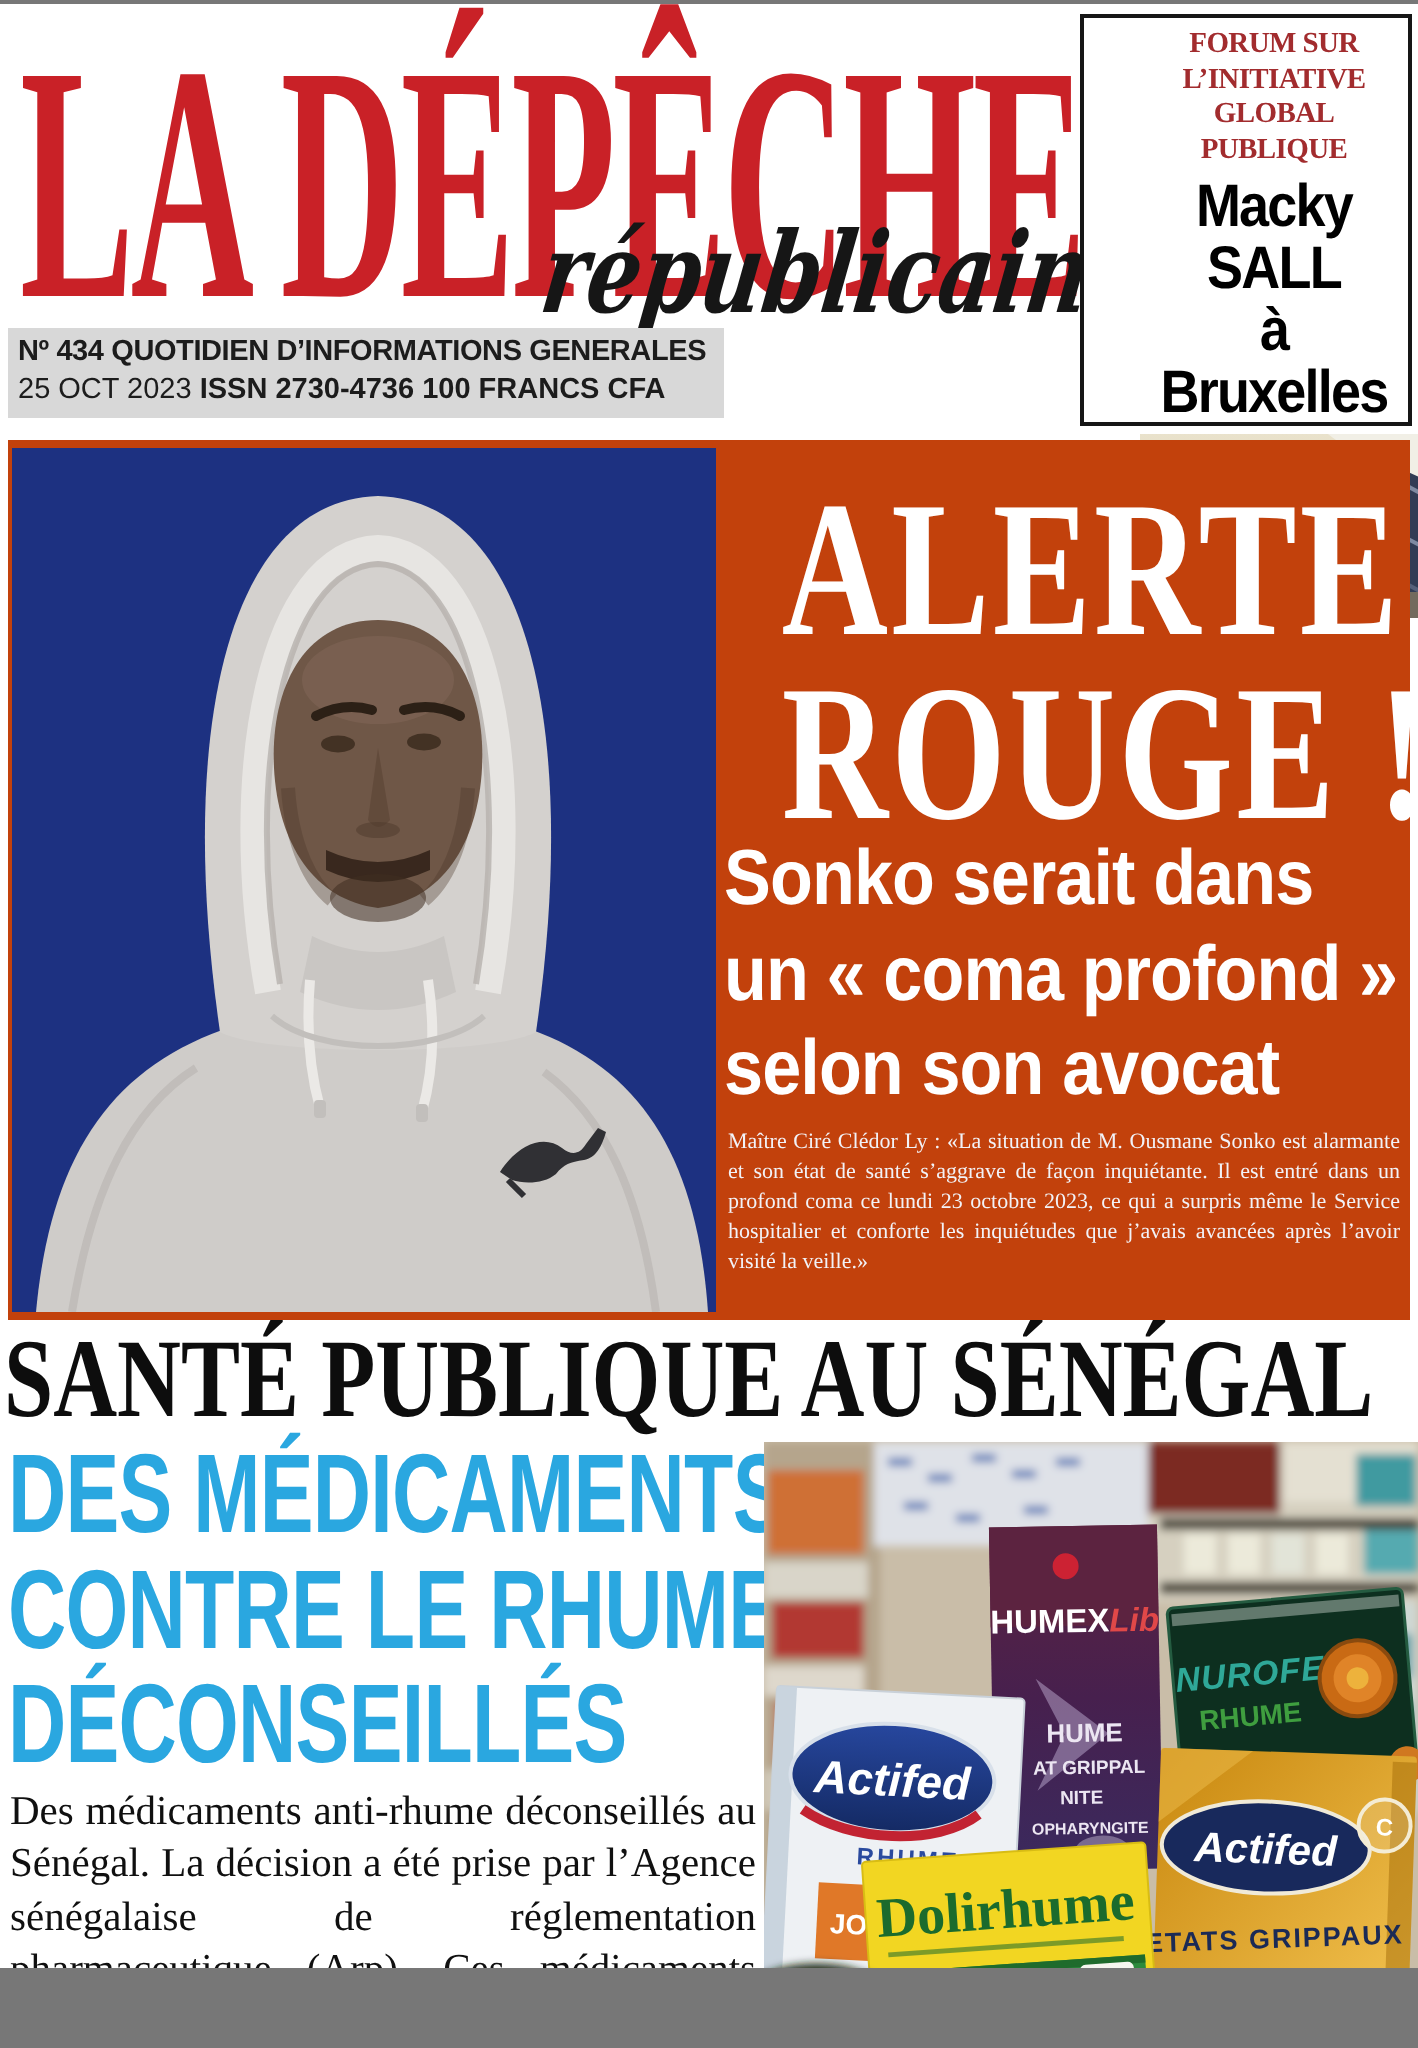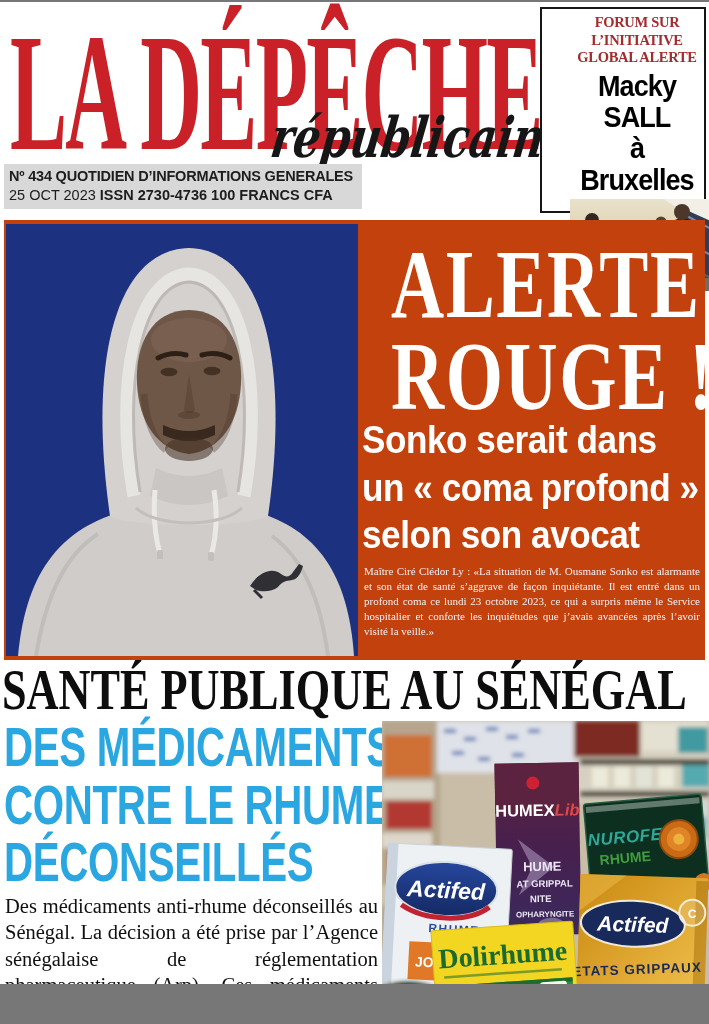--- a/index.html
+++ b/index.html
@@ -58,21 +58,21 @@
   <div class="masthead-title">LA DÉPÊCHE</div>
   <div class="masthead-script">républicaine</div>
   <div class="issue-box">
     <div class="issue-line1">Nº 434 QUOTIDIEN D’INFORMATIONS GENERALES</div>
     <div class="issue-line2"><span class="issue-date">25 OCT 2023</span> <span class="issue-issn">ISSN 2730-4736 100 FRANCS CFA</span></div>
   </div>
 
   <div class="top-box">
     <div class="kicker">
       <div>FORUM SUR L’INITIATIVE</div>
-      <div>GLOBAL ALERTE</div>
+      <div>GLOBAL PUBLIQUE</div>
     </div>
     <div class="topbox-headline">
       <div>Macky SALL</div>
       <div>à Bruxelles</div>
     </div>
     <svg class="topbox-photo" width="154" height="92" viewBox="0 0 154 92">
       <defs>
         <linearGradient id="gSky" x1="0" y1="0" x2="0" y2="1">
           <stop offset="0" stop-color="#e9e2cc"></stop>
             <stop offset="0.55" stop-color="#d8cba4"></stop>

